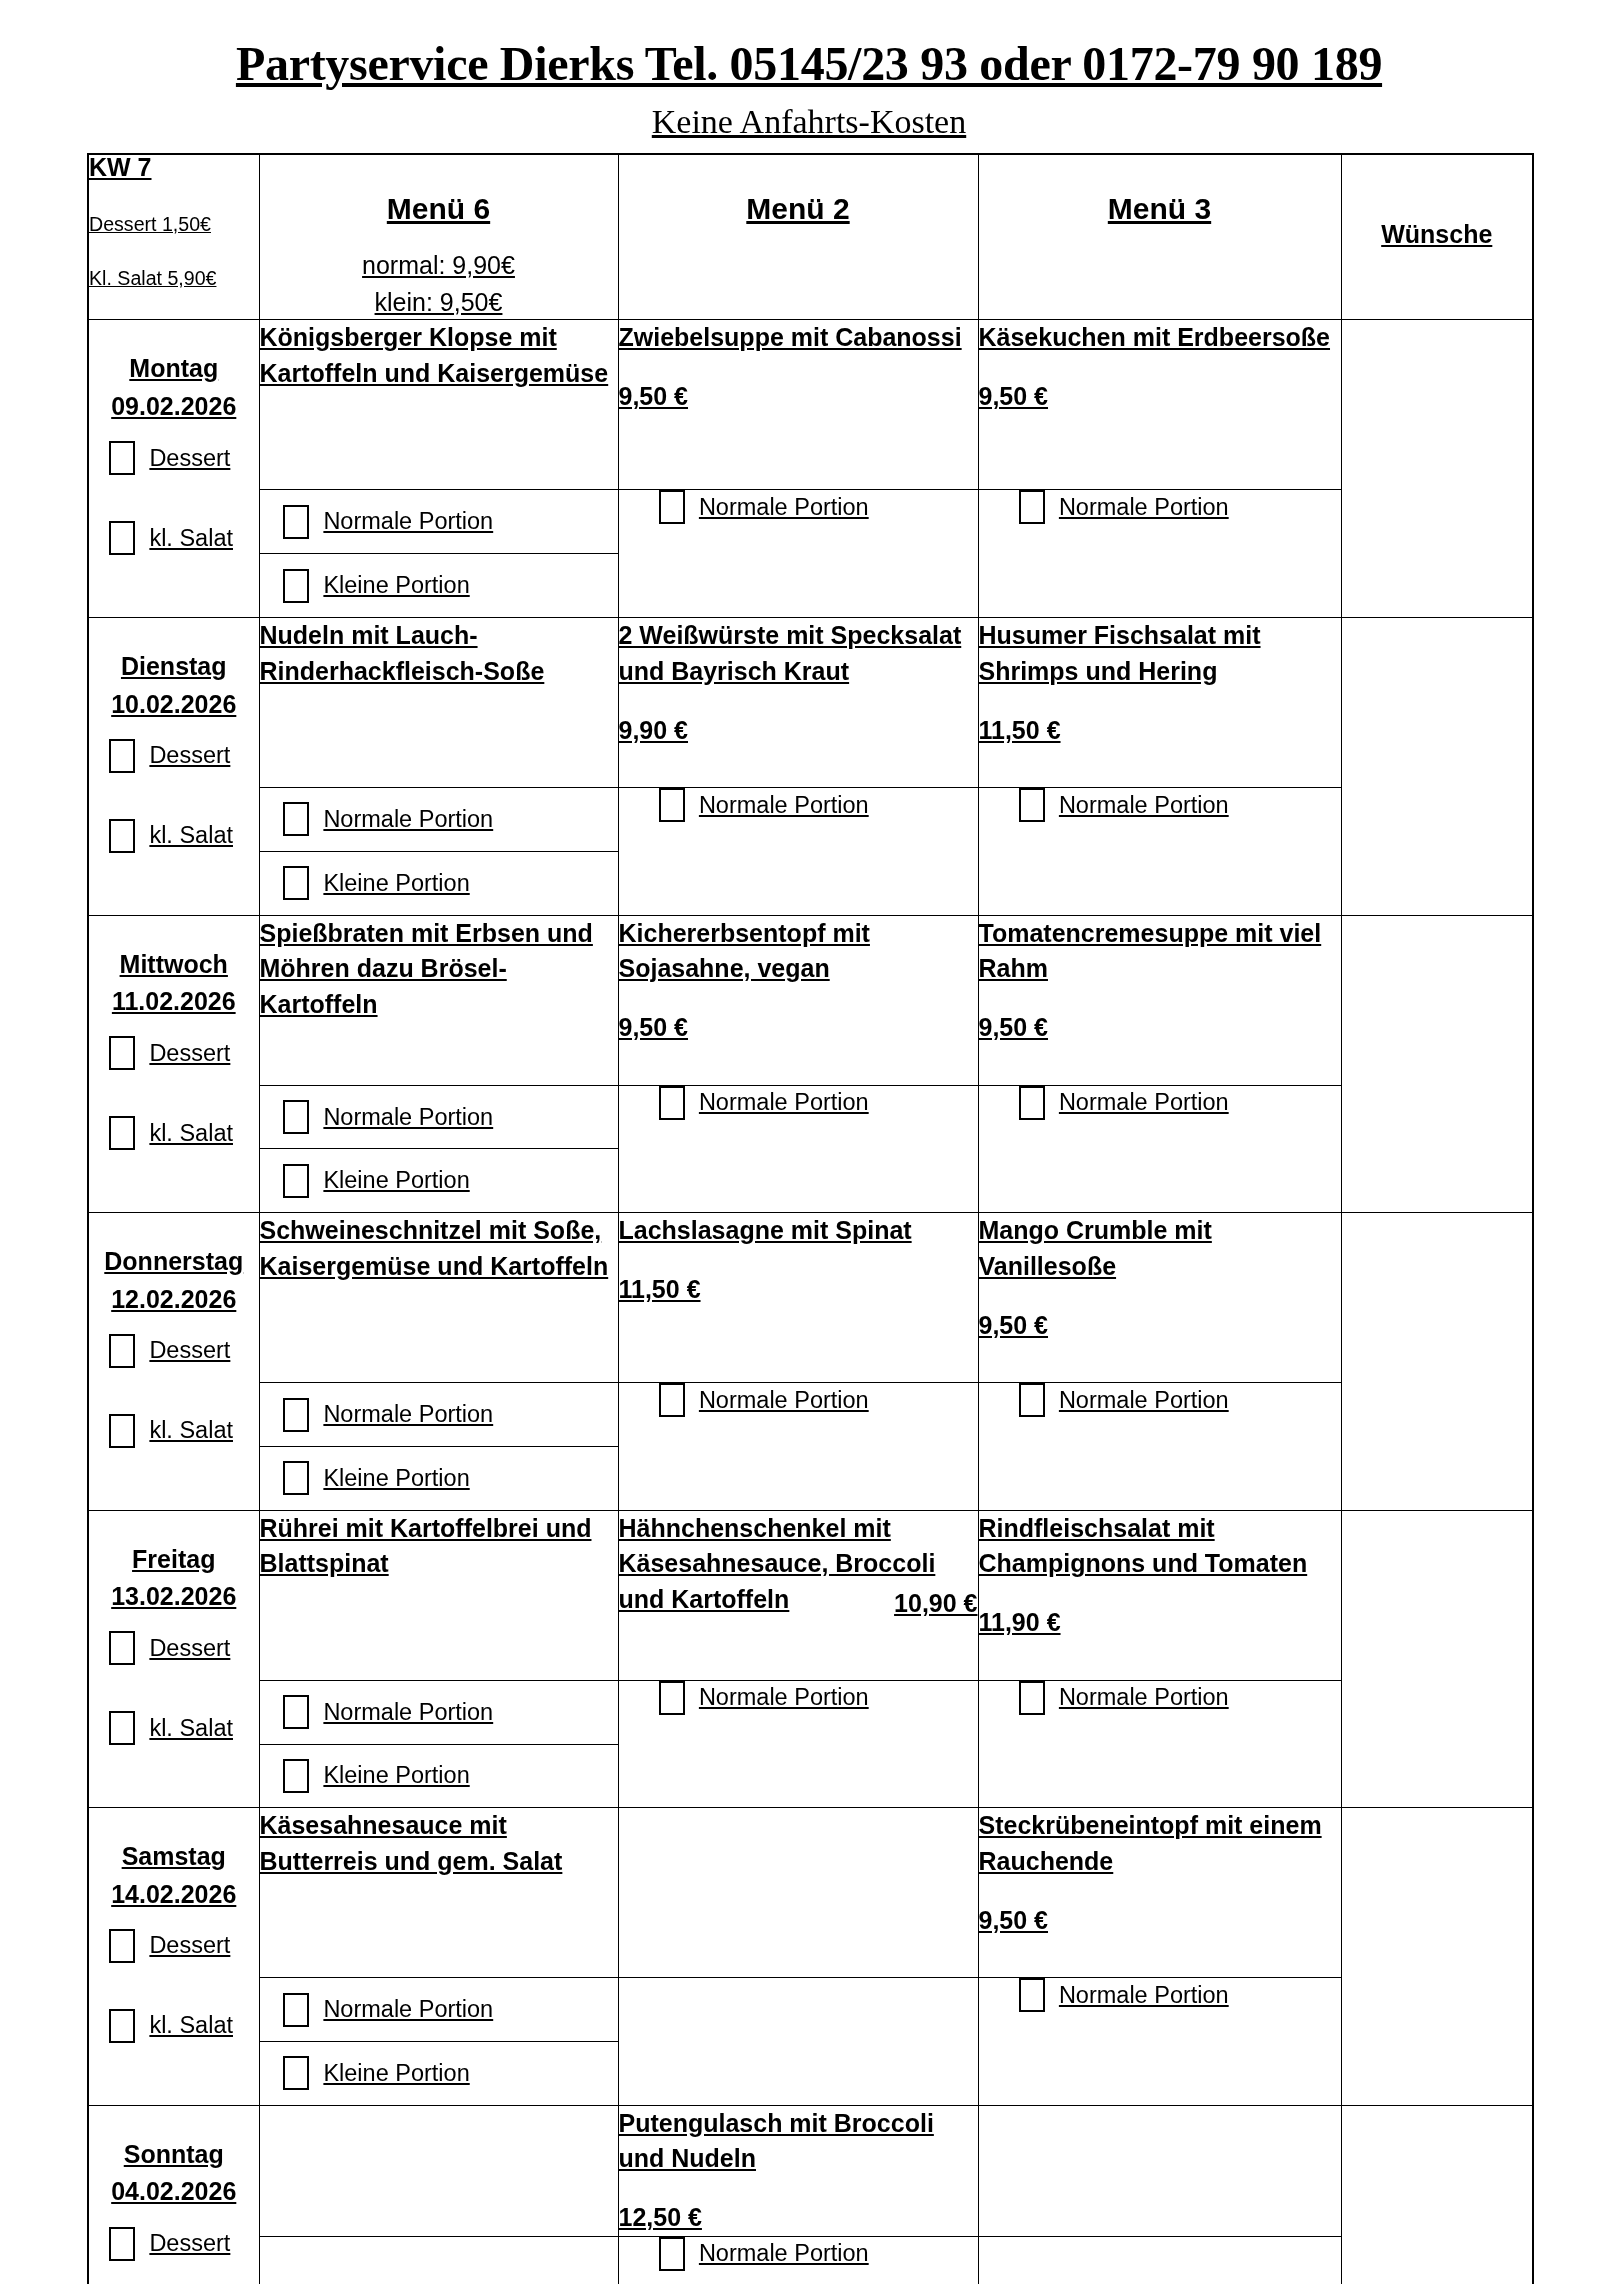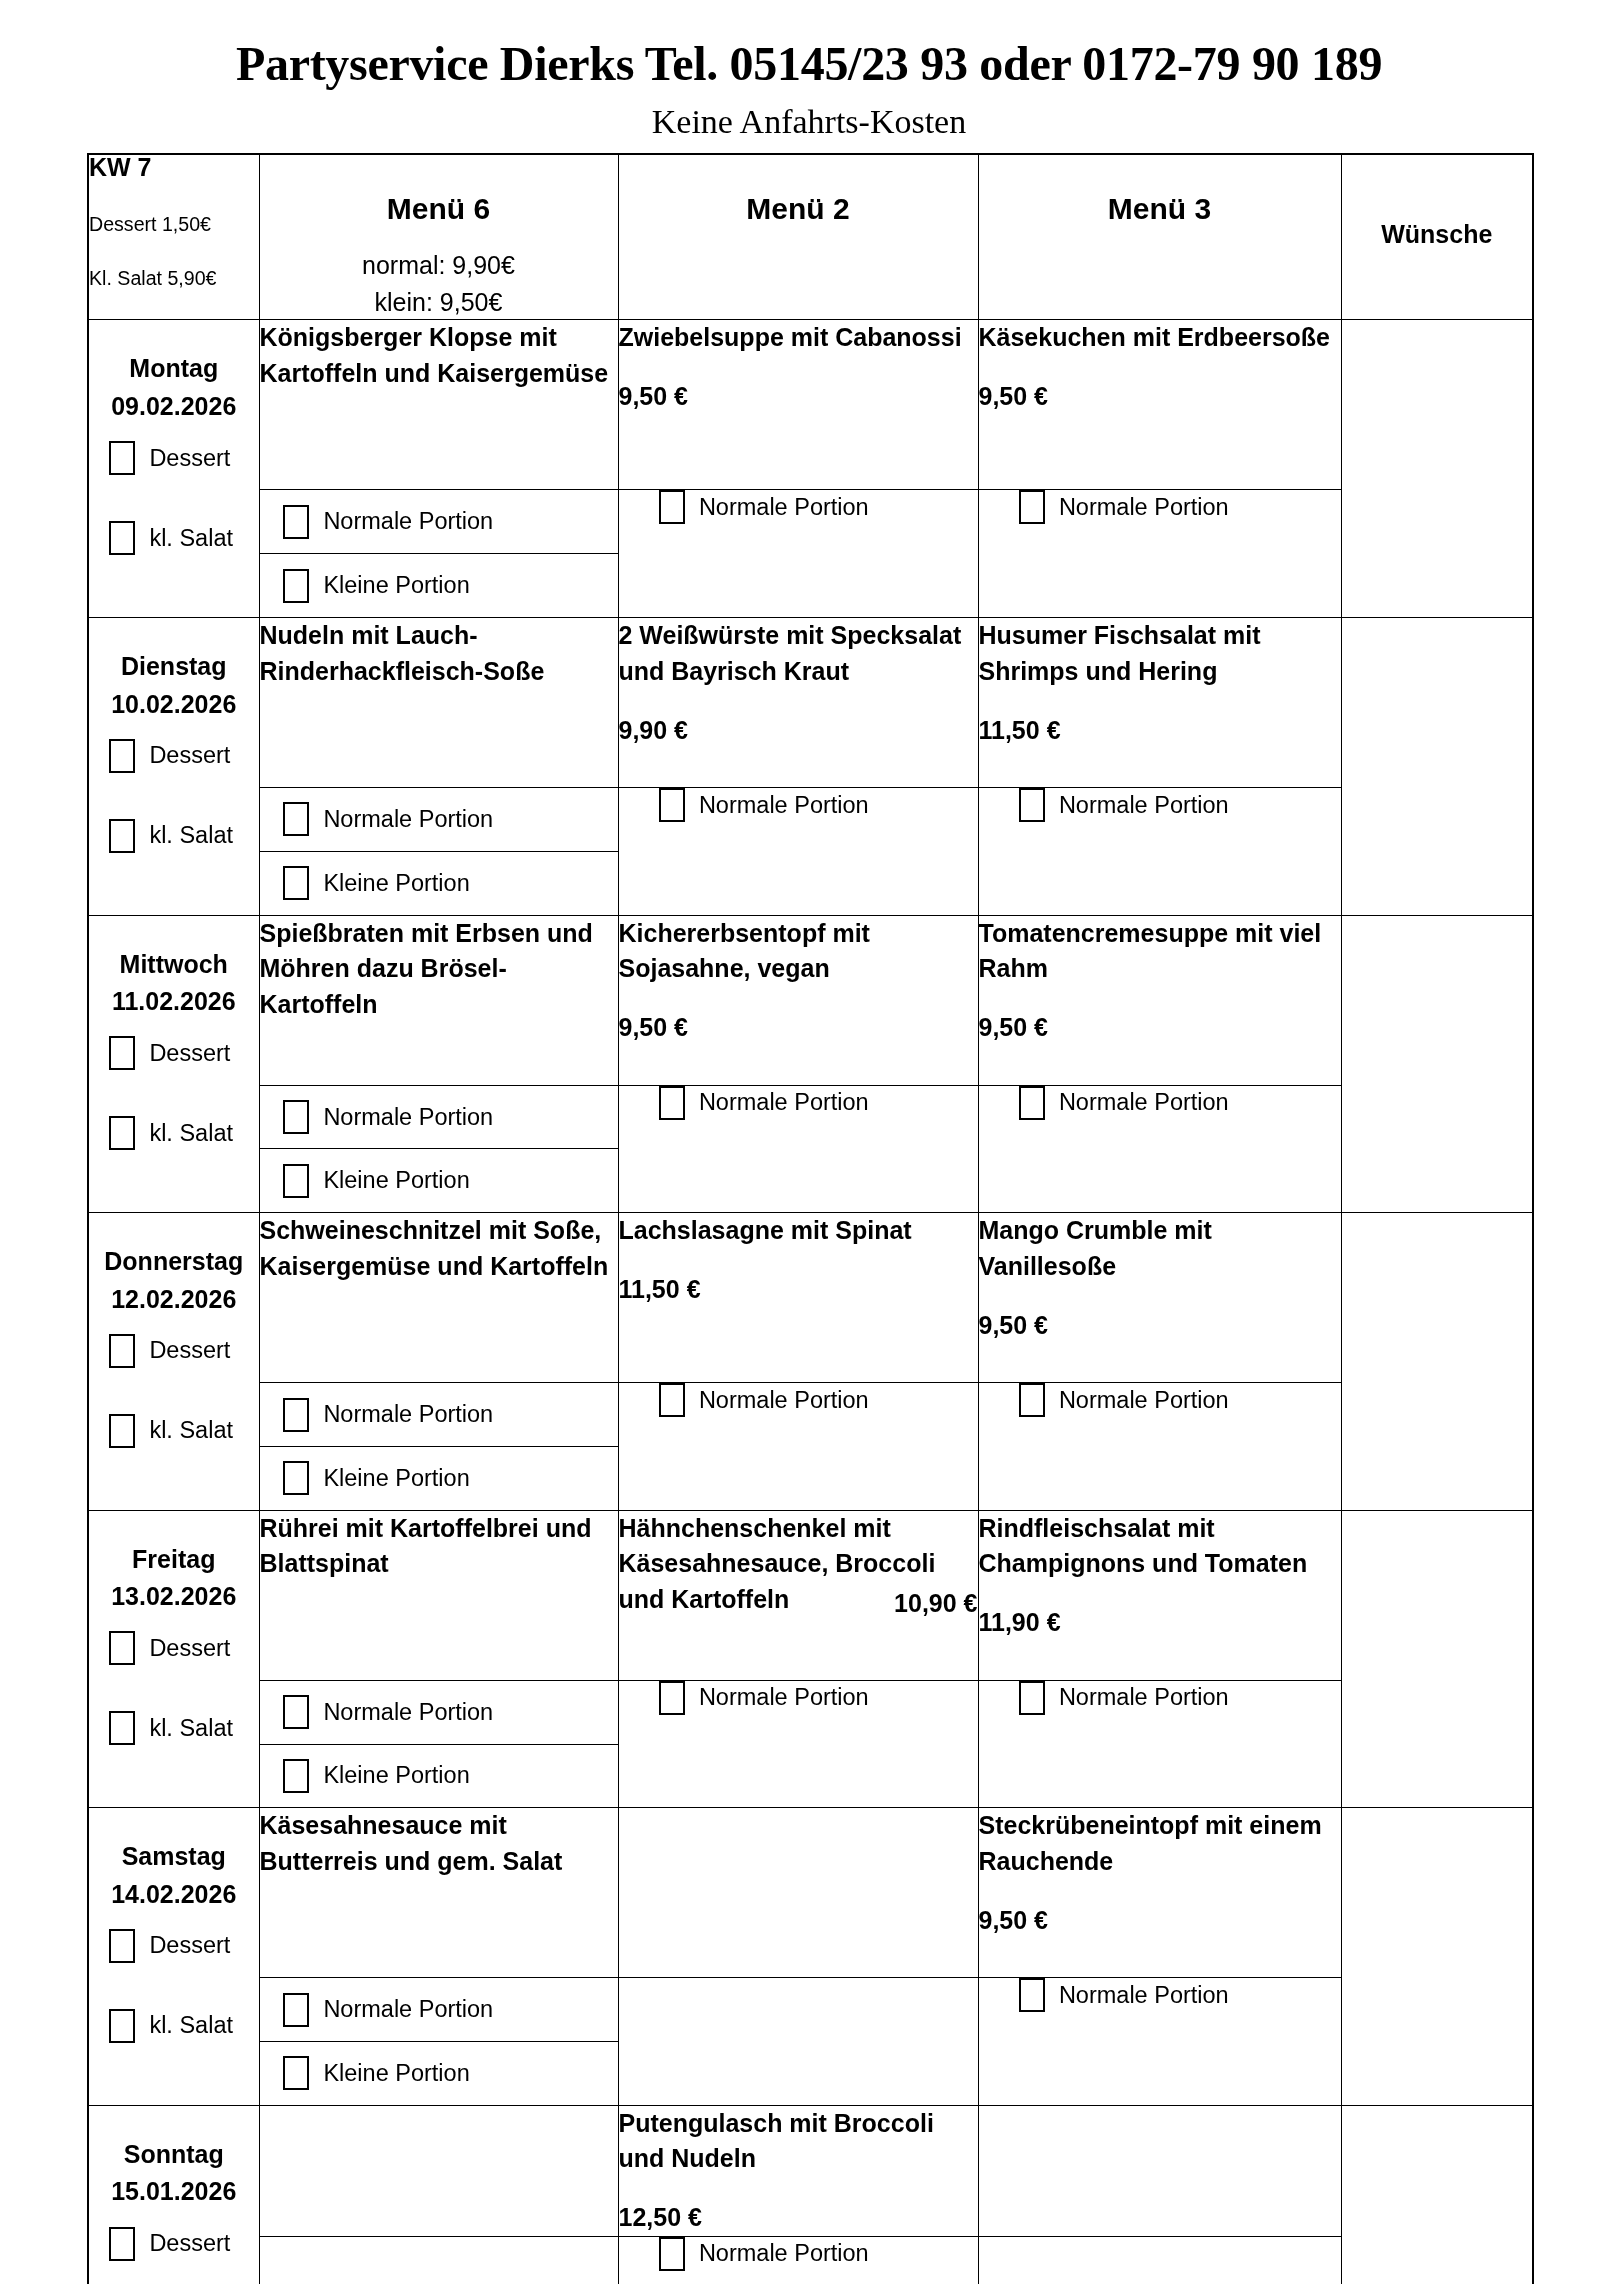--- a/index.html
+++ b/index.html
@@ -6,20 +6,21 @@
   html, body {
     width: 1618px; height: 2284px;
     background: #ffffff;
     font-family: "Liberation Sans", sans-serif;
     color: #000000;
   }
   .page {
     width: 1618px; height: 2064px;
     position: relative;
     padding: 0;
+    text-decoration: underline;
   }
 
   
   .hdr { text-align: center; }
   .hdr-title {
     font-family: "Liberation Serif", serif;
     font-weight: bold;
     font-size: 48px;
     letter-spacing: -0.3px;
     line-height: 1.0;
@@ -550,21 +551,21 @@
                   <span class="chk-box"></span>
                   <span class="chk-lbl">Normale Portion</span>
                 </div>
               </div>
             </td>
           </tr>
           <tr style="height: 130px;">
             <td class="day-cell" rowspan="2">
               <div class="day-top">
                 <div class="day-name">Sonntag</div>
-                <div class="day-date">15.01.2026</div>
+                <div class="day-date">04.02.2026</div>
               </div>
               <div class="day-chk">
                 <div class="day-chk-1">
                   <div class="chk-line">
                     <span class="chk-box"></span>
                     <span class="chk-lbl">Dessert</span>
                   </div>
                 </div>
               </div>
             </td>

